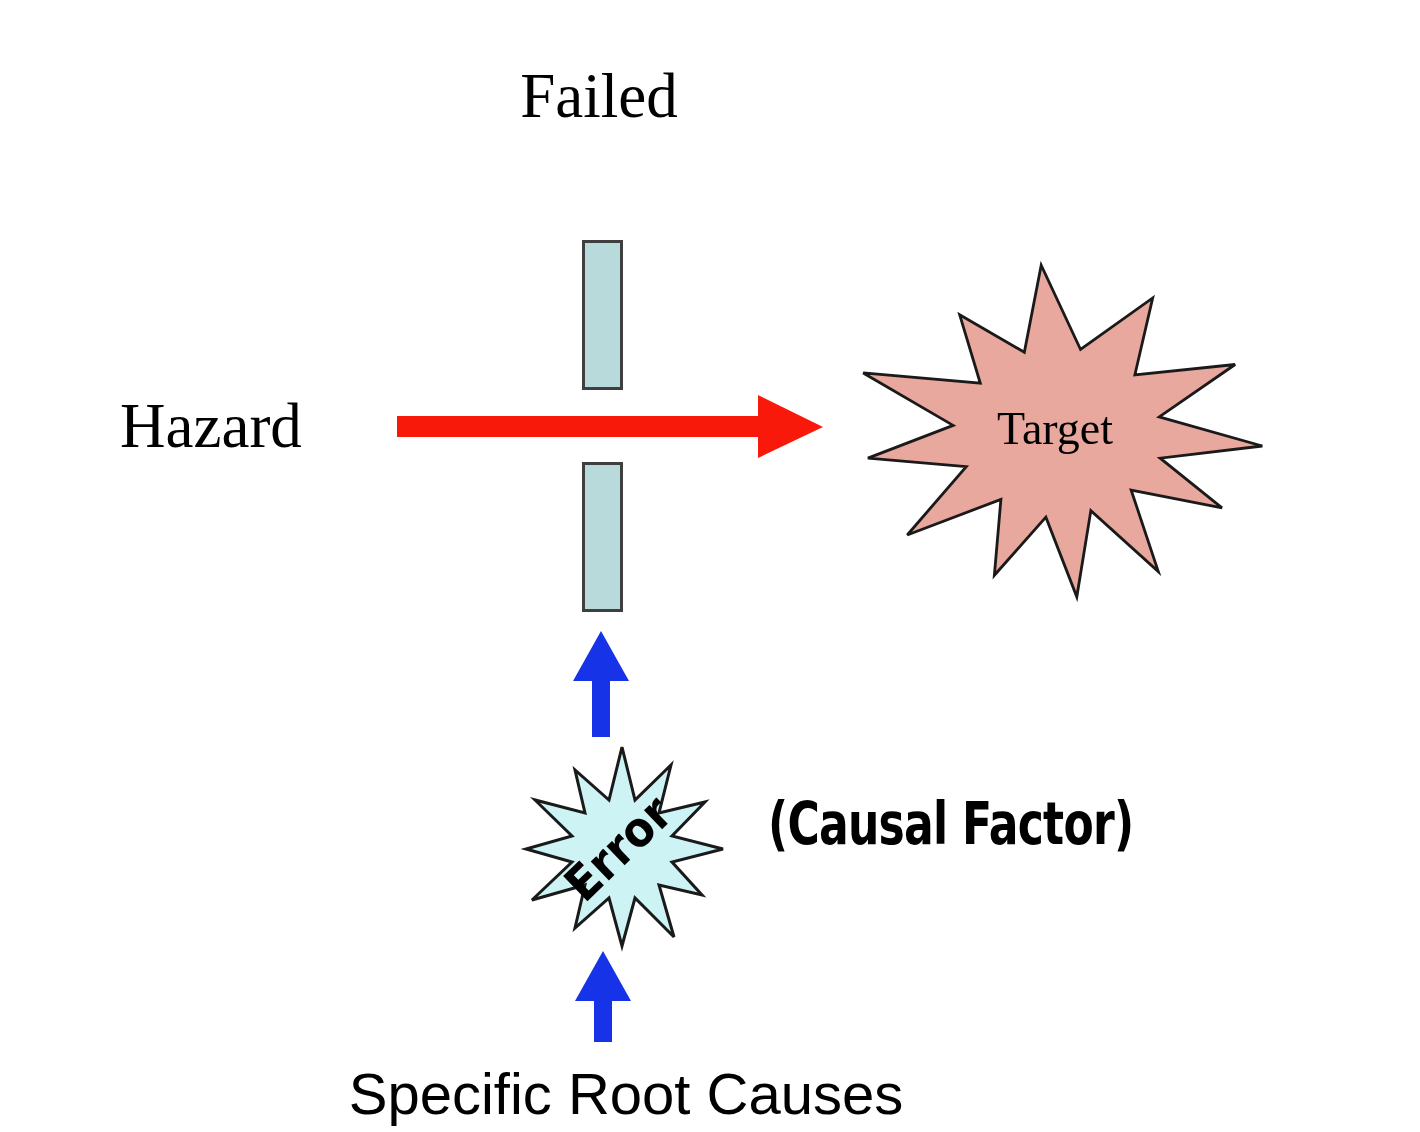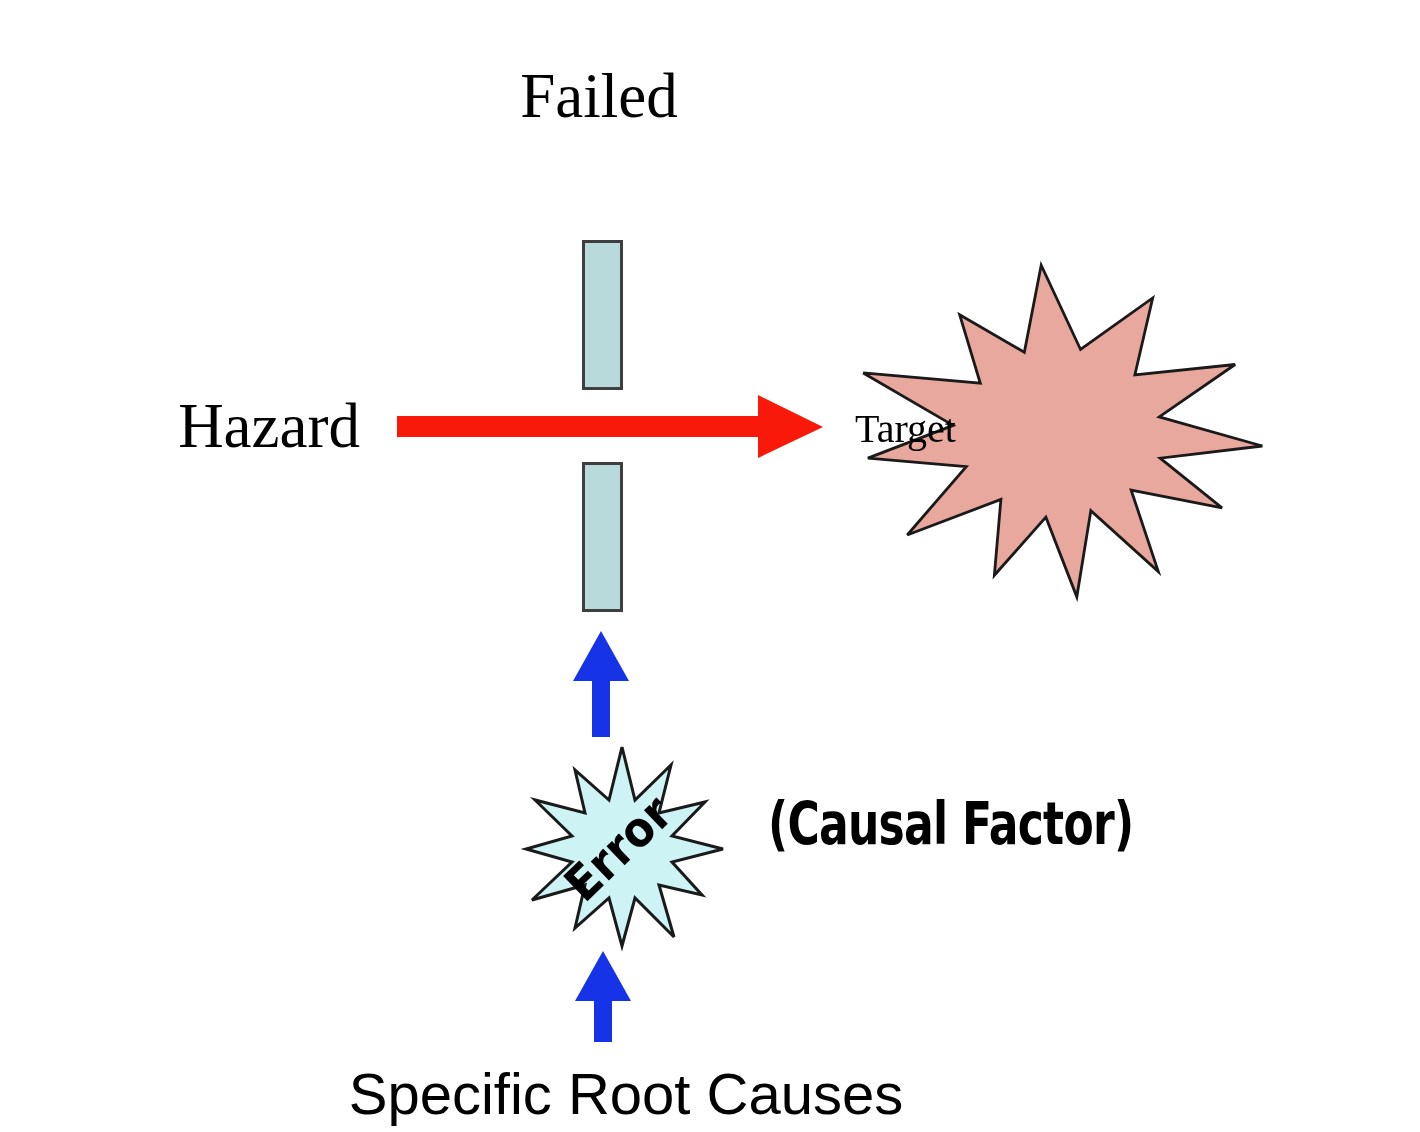--- a/index.html
+++ b/index.html
@@ -16,35 +16,35 @@
   .marker{font-family:"DejaVu Sans","Liberation Sans",sans-serif;font-weight:bold;}
   .abs{position:absolute;}
   .label{white-space:nowrap;}
 
   .failed-safeguard{
     left:349px;top:50px;width:500px;
     font-size:63px;line-height:92px;text-align:center;
   }
   .hazard{
     left:120px;top:388px;width:240px;height:76px;line-height:76px;
-    font-size:63px;text-align:right;
+    font-size:63px;text-align:left;
   }
   .barrier{
     width:41px;height:150px;
     background:#b8dadb;
     border:3px solid #3f3f3f;
     box-sizing:border-box;
   }
   .barrier-top{left:582px;top:240px;}
   .barrier-bottom{left:582px;top:462px;}
 
   .target-burst-svg{left:835px;top:253px;}
   .target-label{
     left:855px;top:392px;width:400px;height:74px;line-height:74px;
-    font-size:40px;
+    font-size:46px;text-align:center;
   }
   .error-burst-svg{left:512px;top:742px;}
   .error-label{
     left:518px;top:800px;width:200px;height:96px;line-height:96px;
     font-size:48px;text-align:center;
     transform:rotate(-44deg) scaleX(0.92);
   }
   .causal-factor{
     left:768px;top:788px;height:72px;line-height:72px;
     font-size:58px;letter-spacing:-1px;

